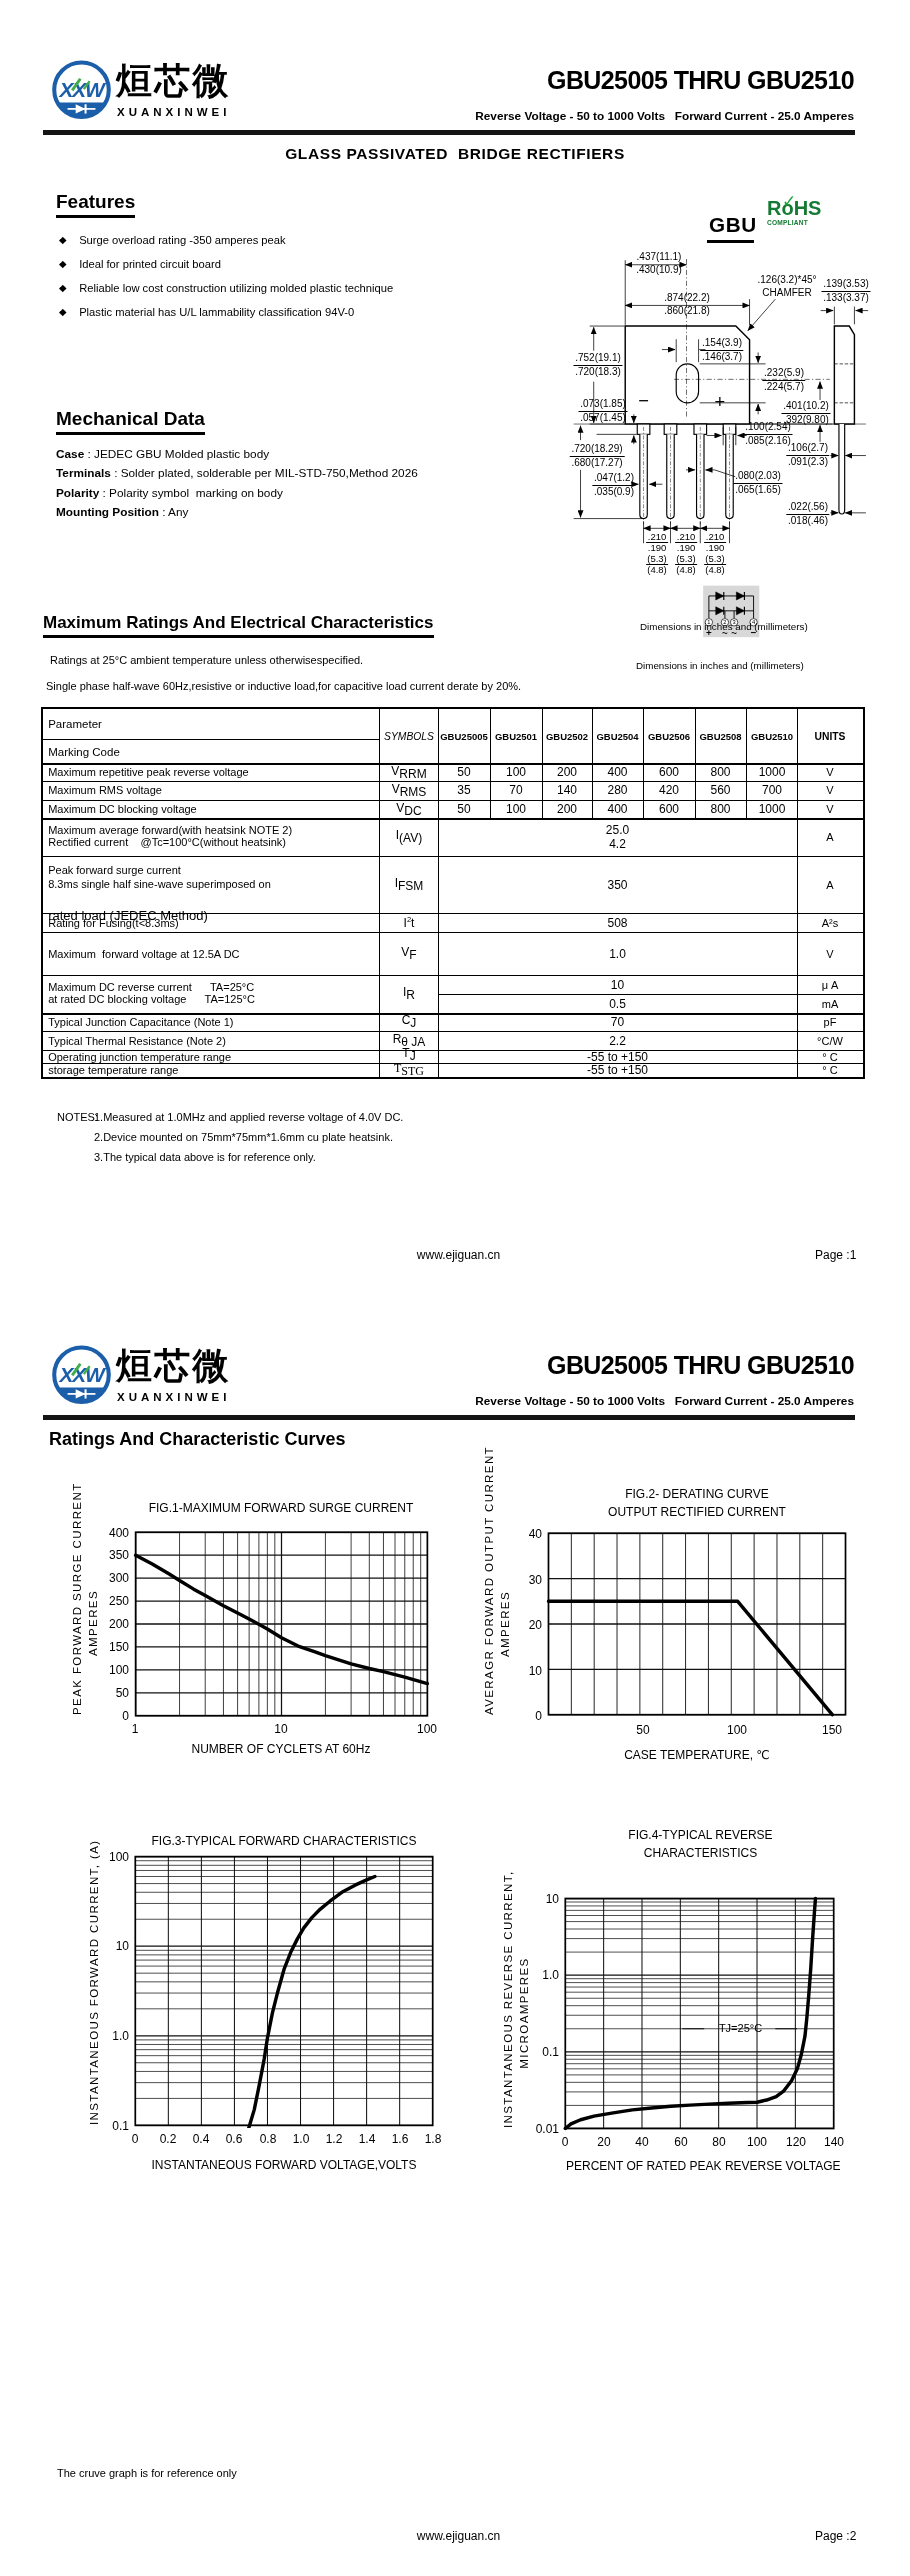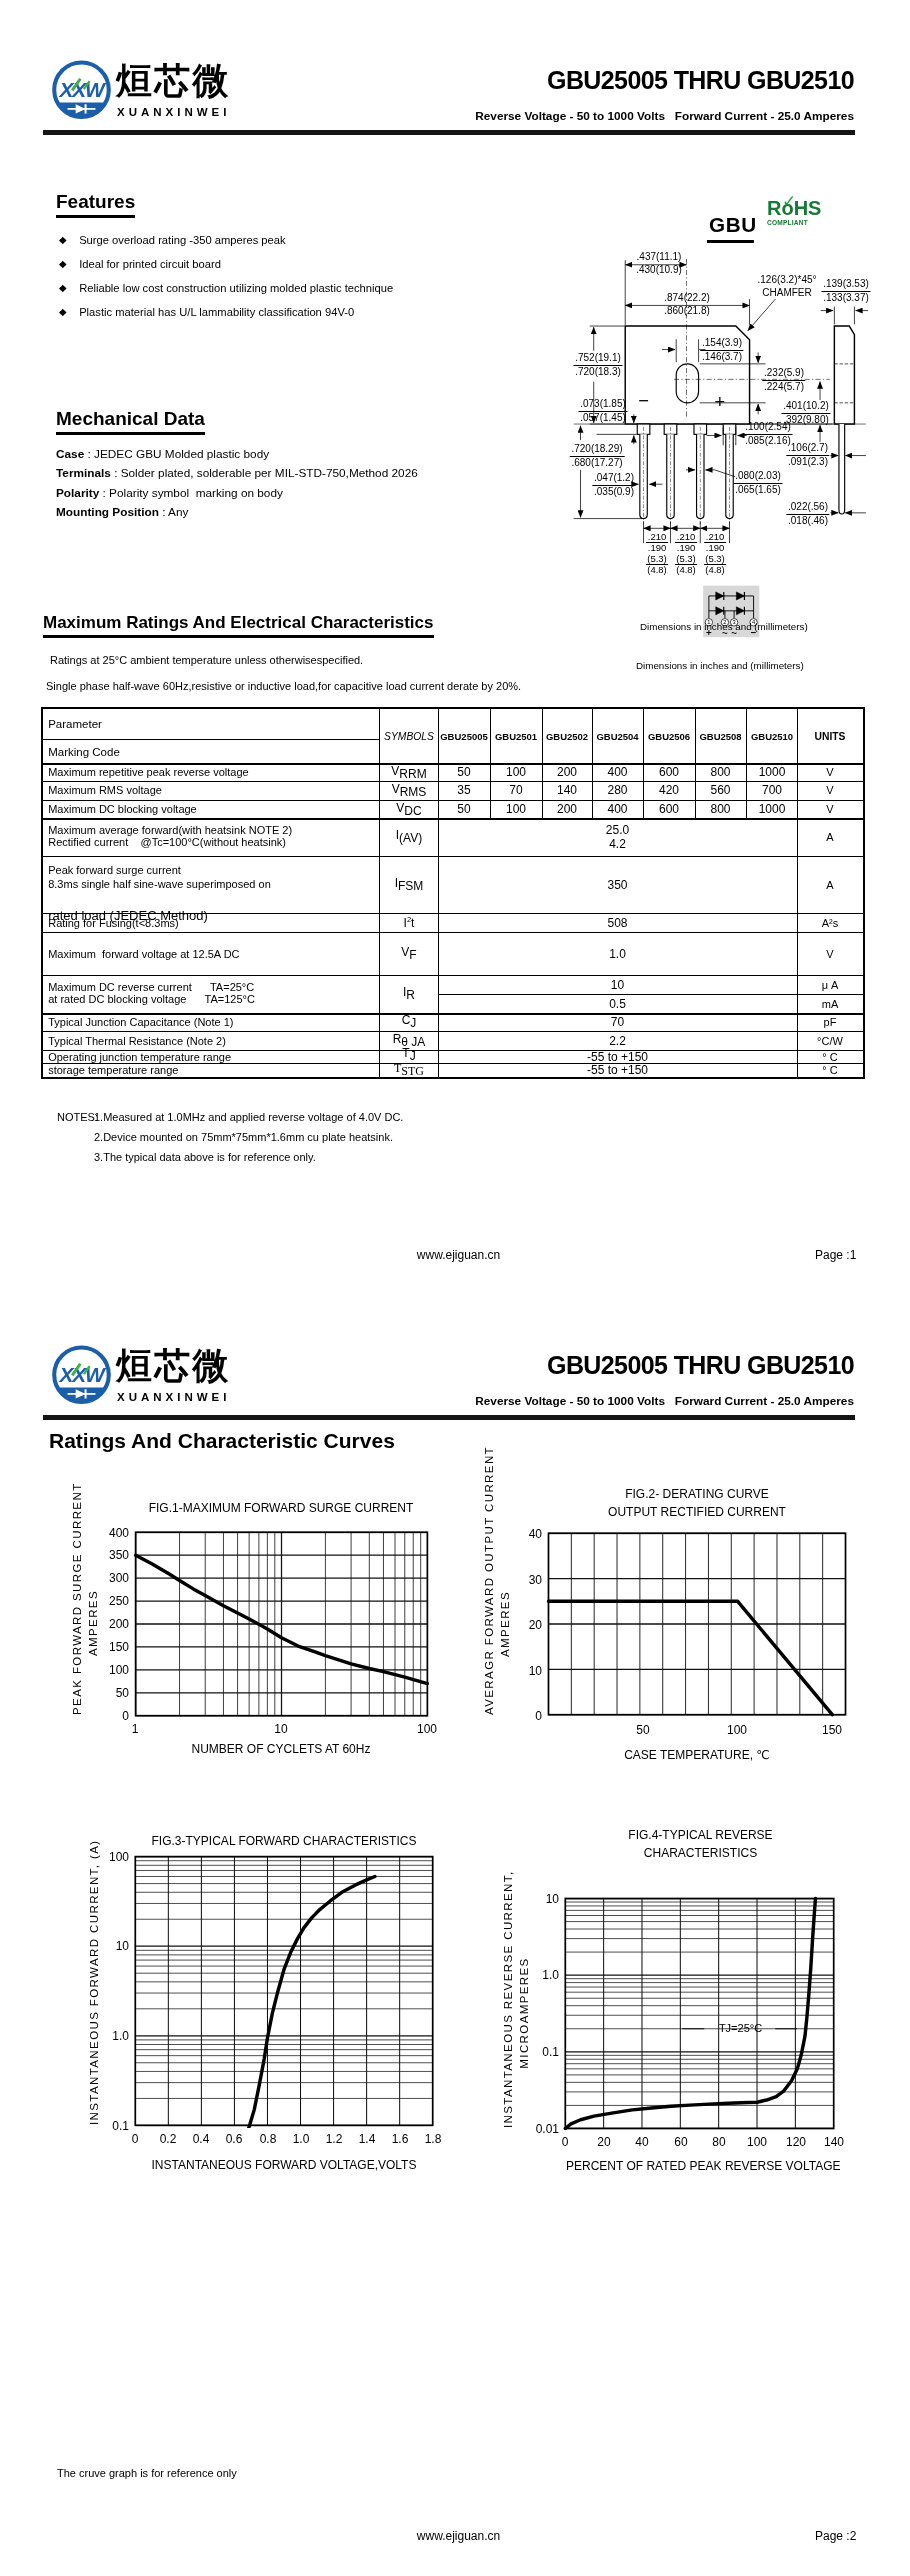--- a/index.html
+++ b/index.html
@@ -57,20 +57,21 @@
         <line x1="61" y1="78" x2="61" y2="94" stroke="#fff" stroke-width="3.5"></line>
       </svg>
     </div>
     <div class="abs brand-cn" style="left:116px;top:62px">烜芯微</div>
     <div class="abs brand-en" style="left:117px;top:106px">XUANXINWEI</div>
     <div class="abs big-title headline" style="right:56px;top:68px">GBU25005 THRU GBU2510</div>
     <div class="abs subtitle" style="right:56px;top:109px">Reverse Voltage - 50 to 1000 Volts   Forward Current - 25.0 Amperes</div>
     <div class="abs hdr-rule" style="left:43px;top:130px;width:812px"></div>
   </div>
 
+  <div class="abs doc-title" style="left:0;top:145px;width:910px">GLASS PASSIVATED  BRIDGE RECTIFIERS</div>
 
   <div class="abs sec-h" style="left:56px;top:191px">Features</div>
   <div id="features-list" class="abs" style="left:0;top:0"></div>
 
   <div class="abs gbu-lbl" style="left:709px;top:213px">GBU</div>
   <div class="abs" style="left:707px;top:240px;width:47px;height:3.4px;background:#000"></div>
   <div class="abs" style="left:767px;top:200px;width:63px;text-align:left">
     <div style="position:relative">
       <div class="rohs">RoHS</div>
       <div class="rohs-check">✓</div>
@@ -472,21 +473,21 @@
         <line x1="61" y1="78" x2="61" y2="94" stroke="#fff" stroke-width="3.5"></line>
       </svg>
     </div>
     <div class="abs brand-cn" style="left:116px;top:62px">烜芯微</div>
     <div class="abs brand-en" style="left:117px;top:106px">XUANXINWEI</div>
     <div class="abs big-title headline" style="right:56px;top:68px">GBU25005 THRU GBU2510</div>
     <div class="abs subtitle" style="right:56px;top:109px">Reverse Voltage - 50 to 1000 Volts   Forward Current - 25.0 Amperes</div>
     <div class="abs hdr-rule" style="left:43px;top:130px;width:812px"></div>
   </div>
 
-  <div class="abs" style="left:49px;top:1429px;font-size:21px;font-weight:bold">Ratings And Characteristic Curves</div>
+  <div class="abs" style="left:49px;top:1429px;font-size:18px;font-weight:bold">Ratings And Characteristic Curves</div>
 
   <div class="fig-title" style="left:135px;top:1501px;width:292px">FIG.1-MAXIMUM FORWARD SURGE CURRENT</div>
   <div class="fig-title" style="left:548px;top:1487px;width:298px">FIG.2- DERATING CURVE</div>
   <div class="fig-title" style="left:548px;top:1505px;width:298px">OUTPUT RECTIFIED CURRENT</div>
   <div class="fig-title" style="left:135px;top:1834px;width:298px">FIG.3-TYPICAL FORWARD CHARACTERISTICS</div>
   <div class="fig-title" style="left:566px;top:1828px;width:269px">FIG.4-TYPICAL REVERSE</div>
   <div class="fig-title" style="left:566px;top:1846px;width:269px">CHARACTERISTICS</div>
 
   <div class="fig-title" style="left:135px;top:1742px;width:292px">NUMBER OF CYCLETS AT 60Hz</div>
   <div class="fig-title" style="left:548px;top:1748px;width:298px">CASE TEMPERATURE, ℃</div>

